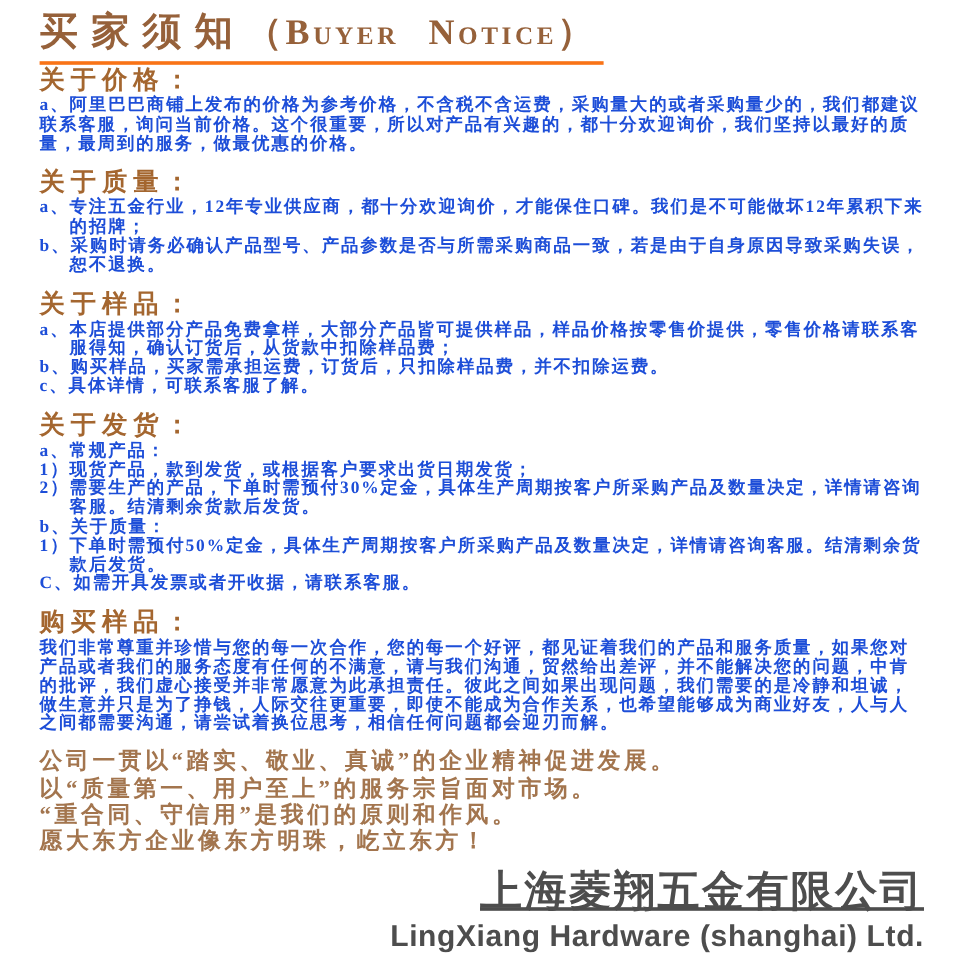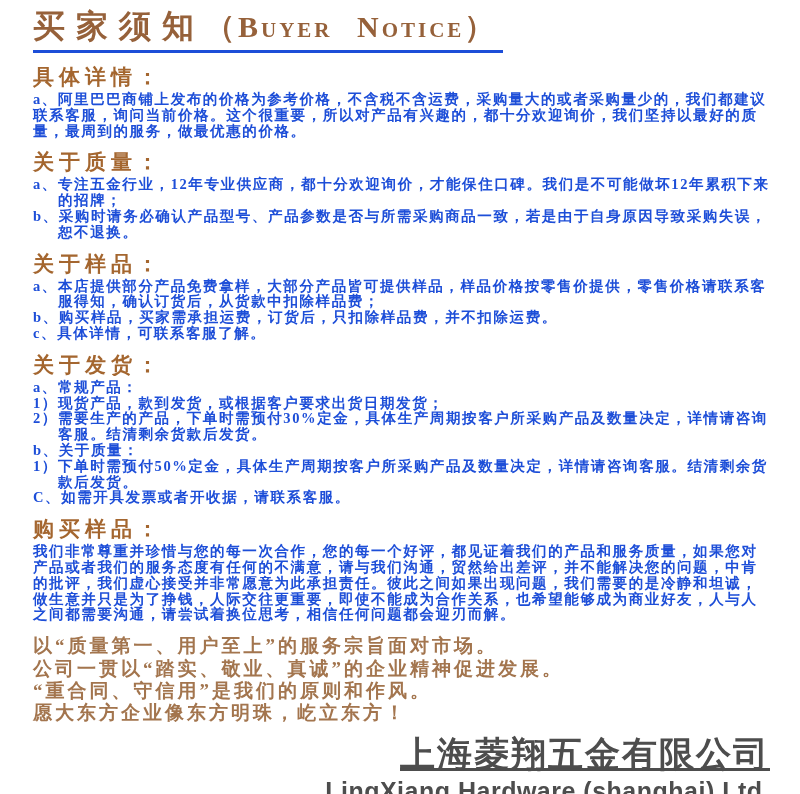--- a/index.html
+++ b/index.html
@@ -11,25 +11,24 @@
   .page {
     position:relative; width:800px; height:794px; background:#ffffff;
     padding:8px 30px 0 33px;
   }
 
   
   .title {
     display:inline-block;
     color:#96613a;
     font-weight:bold;
-    border-bottom:3px solid #1d4ed8;
+    border-bottom:3px solid #f97316;
     padding-bottom:5px; padding-right:6px;
     white-space:nowrap;
     line-height:36px;
-    margin-bottom:12px;
   }
   .title .cn { font-size:32px; letter-spacing:11px; }
   .title .en {
     font-size:30px; font-variant:small-caps;
     letter-spacing:3px; word-spacing:14px;
   }
 
   
   .sections { }
   .sec { margin-bottom:11px; }
@@ -67,21 +66,21 @@
 <body>
 
 <div class="page">
 
   <h1 class="title">
     <span class="cn">买家须知</span><span class="en">（Buyer Notice）</span>
   </h1>
 
   <div class="sections" id="sections">
       <section class="sec">
-        <h2 class="sec-heading">具体详情：</h2>
+        <h2 class="sec-heading">关于价格：</h2>
         <p class="sec-item">a、阿里巴巴商铺上发布的价格为参考价格，不含税不含运费，采购量大的或者采购量少的，我们都建议联系客服，询问当前价格。这个很重要，所以对产品有兴趣的，都十分欢迎询价，我们坚持以最好的质量，最周到的服务，做最优惠的价格。</p>
       </section>
       <section class="sec">
         <h2 class="sec-heading">关于质量：</h2>
         <p class="sec-item hang">a、专注五金行业，12年专业供应商，都十分欢迎询价，才能保住口碑。我们是不可能做坏12年累积下来的招牌；</p>
         <p class="sec-item hang">b、采购时请务必确认产品型号、产品参数是否与所需采购商品一致，若是由于自身原因导致采购失误，恕不退换。</p>
       </section>
       <section class="sec">
         <h2 class="sec-heading">关于样品：</h2>
         <p class="sec-item hang">a、本店提供部分产品免费拿样，大部分产品皆可提供样品，样品价格按零售价提供，零售价格请联系客服得知，确认订货后，从货款中扣除样品费；</p>
@@ -97,22 +96,22 @@
         <p class="sec-item hang">1）下单时需预付50%定金，具体生产周期按客户所采购产品及数量决定，详情请咨询客服。结清剩余货款后发货。</p>
         <p class="sec-item hang">C、如需开具发票或者开收据，请联系客服。</p>
       </section>
       <section class="sec">
         <h2 class="sec-heading">购买样品：</h2>
         <p class="sec-item">我们非常尊重并珍惜与您的每一次合作，您的每一个好评，都见证着我们的产品和服务质量，如果您对产品或者我们的服务态度有任何的不满意，请与我们沟通，贸然给出差评，并不能解决您的问题，中肯的批评，我们虚心接受并非常愿意为此承担责任。彼此之间如果出现问题，我们需要的是冷静和坦诚，做生意并只是为了挣钱，人际交往更重要，即使不能成为合作关系，也希望能够成为商业好友，人与人之间都需要沟通，请尝试着换位思考，相信任何问题都会迎刃而解。</p>
       </section>
     </div>
 
   <div class="slogans" id="slogans">
+      <p class="slogan-line">公司一贯以“踏实、敬业、真诚”的企业精神促进发展。</p>
       <p class="slogan-line">以“质量第一、用户至上”的服务宗旨面对市场。</p>
-      <p class="slogan-line">公司一贯以“踏实、敬业、真诚”的企业精神促进发展。</p>
       <p class="slogan-line">“重合同、守信用”是我们的原则和作风。</p>
       <p class="slogan-line">愿大东方企业像东方明珠，屹立东方！</p>
     </div>
 
   <div class="footer">
     <div class="company-cn">上海菱翔五金有限公司</div>
     <div class="company-en">LingXiang Hardware (shanghai) Ltd.</div>
   </div>
 
 </div>

